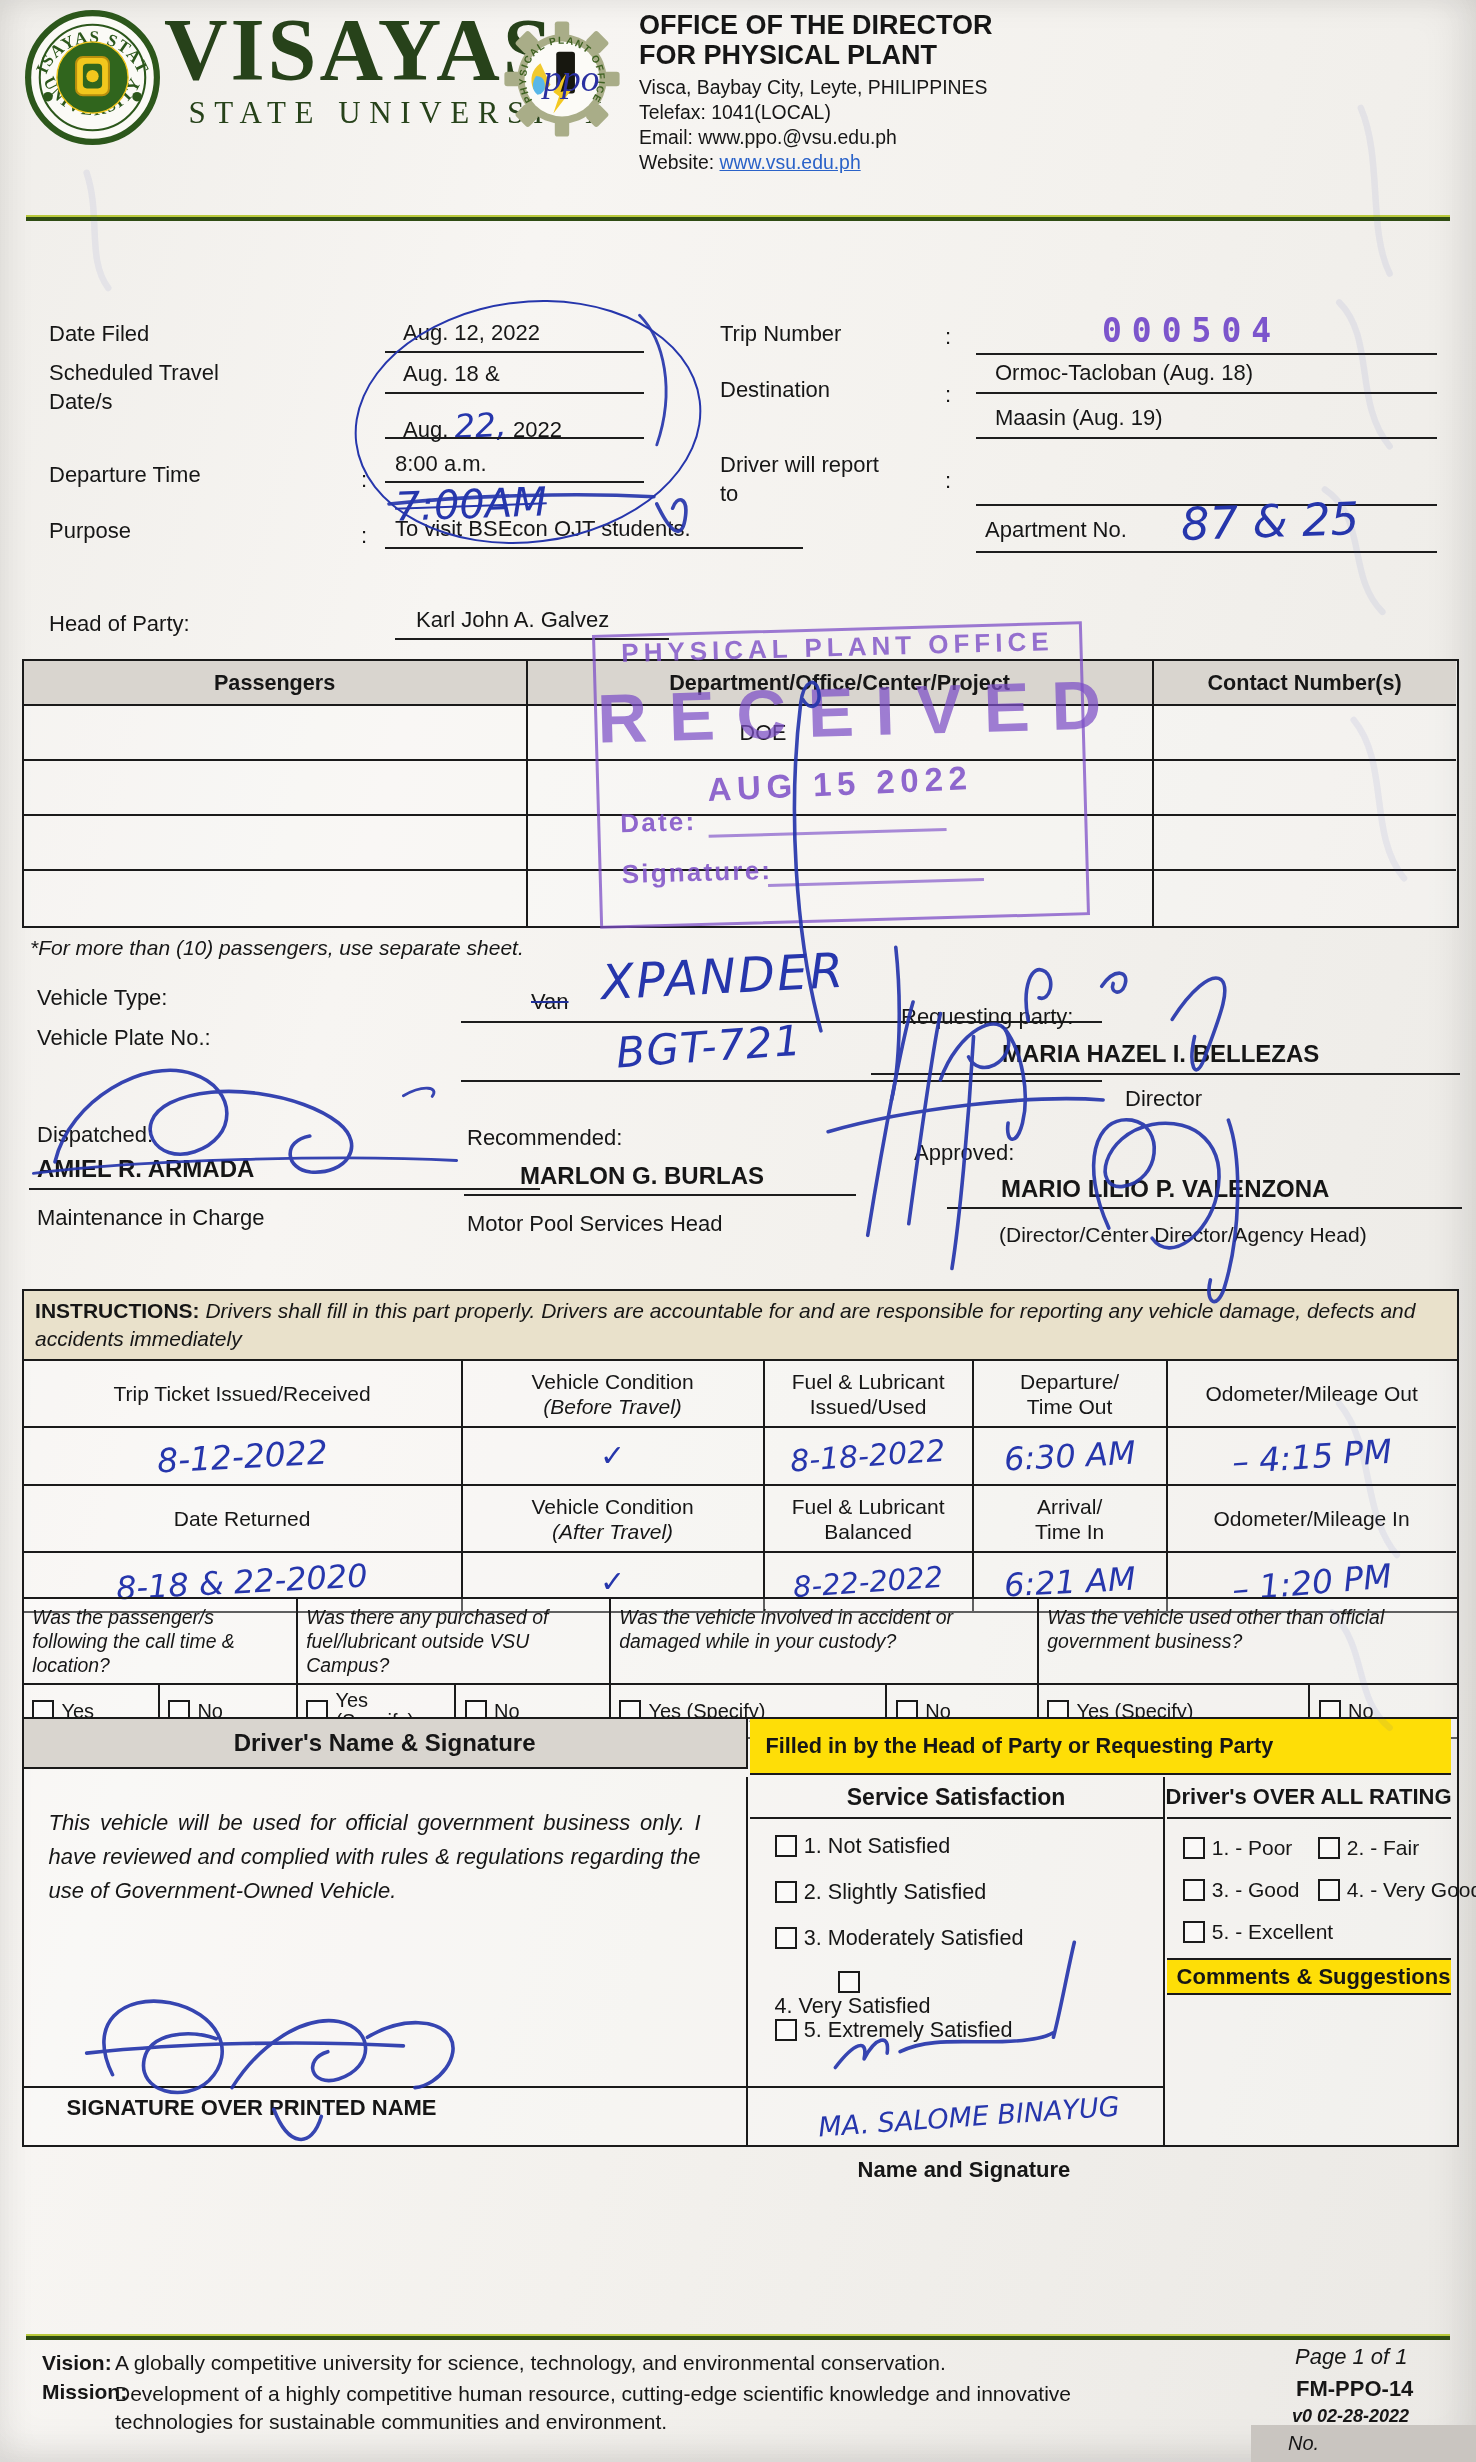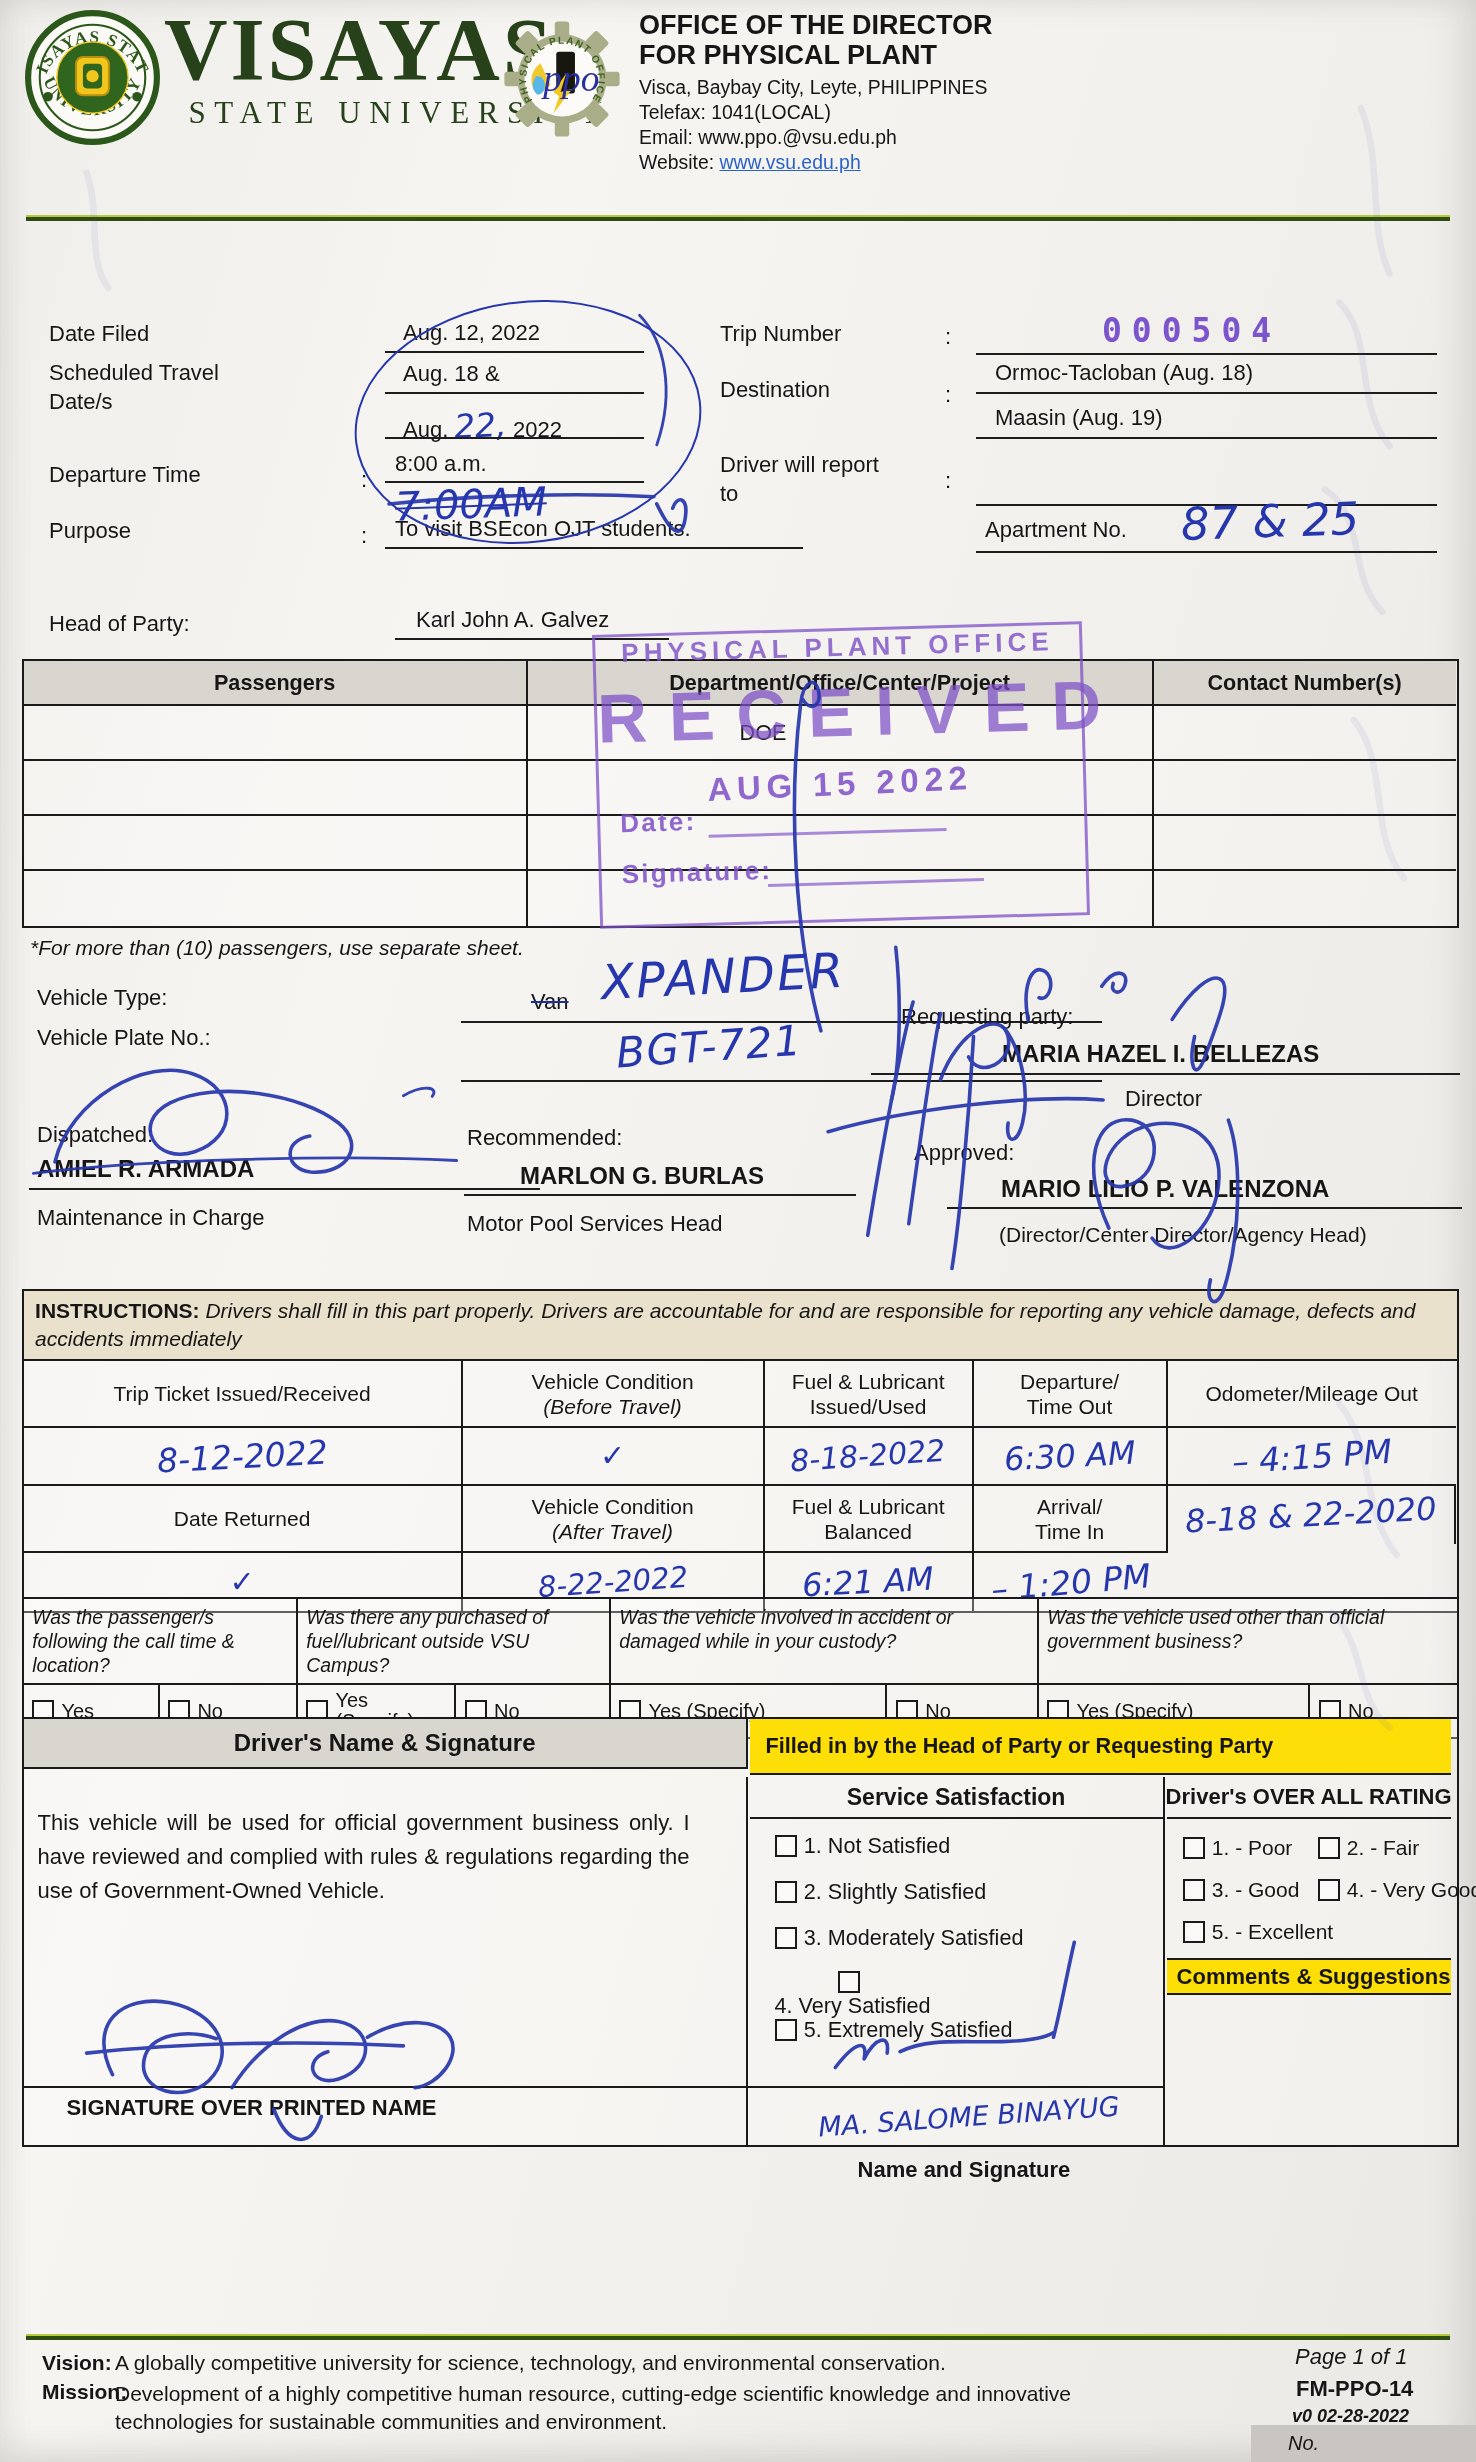--- a/index.html
+++ b/index.html
@@ -41,21 +41,21 @@
   .q-box{position:absolute;left:21.6px;top:1597px;width:1433px;border:2.9px solid #1a1a1a;display:grid;grid-template-columns:274px 313px 428px 418px;background:rgba(255,255,255,.3);}
   .qcol{border-right:2.2px solid #1a1a1a;box-sizing:border-box;display:flex;flex-direction:column;}
   .qcol.last{border-right:none;}
   .qtext{font-style:italic;font-size:19.4px;line-height:1.25;padding:5.8px 8.6px;flex:1;}
   .qanswers{display:flex;border-top:2.2px solid #1a1a1a;height:52px;}
   .qa{display:flex;align-items:center;padding-left:8.6px;font-size:20px;box-sizing:border-box;}
   .qa.divr{border-right:2.2px solid #1a1a1a;}
   .fb-box{position:absolute;left:21.6px;top:1717px;width:1433px;height:426px;border:2.9px solid #1a1a1a;background:rgba(255,255,255,.3);}
   .fb-left-head{position:absolute;left:0;top:0;width:724px;height:50px;background:#d9d5cf;border-right:2.2px solid #1a1a1a;border-bottom:2.2px solid #1a1a1a;box-sizing:border-box;display:flex;align-items:center;justify-content:center;font-size:24px;font-weight:bold;}
   .fb-left-body{position:absolute;left:0;top:58px;width:724px;height:368px;border-right:2.2px solid #1a1a1a;box-sizing:border-box;}
-  .fb-statement{position:absolute;left:14px;top:29px;width:652px;font-size:22px;line-height:1.55;text-align:justify;}
+  .fb-statement{position:absolute;left:25px;top:29px;width:652px;font-size:22px;font-style:italic;line-height:1.55;text-align:justify;}
   .fb-yellow{position:absolute;left:726px;top:0;width:701px;height:56px;background:#fede07;border-bottom:2.2px solid #1a1a1a;box-sizing:border-box;display:flex;align-items:center;padding-left:16px;font-size:21.6px;font-weight:bold;}
   .svc-col{position:absolute;left:726px;top:58px;width:415px;height:368px;border-right:2.2px solid #1a1a1a;box-sizing:border-box;}
   .svc-head{height:40px;display:flex;align-items:center;justify-content:center;font-weight:bold;font-size:23px;border-bottom:2.2px solid #1a1a1a;}
   .svc-item{position:absolute;left:25px;font-size:21.6px;display:flex;align-items:center;white-space:nowrap;}
   .rate-col{position:absolute;left:1143px;top:58px;width:284px;height:368px;}
   .rate-head{height:40px;display:flex;align-items:center;justify-content:center;font-weight:bold;font-size:22px;border-bottom:2.2px solid #1a1a1a;white-space:nowrap;}
   .rate-item{position:absolute;font-size:21px;display:flex;align-items:center;white-space:nowrap;}
   .comments-band{position:absolute;left:0;top:181px;width:100%;background:#fede07;border-top:2.2px solid #1a1a1a;border-bottom:2.2px solid #1a1a1a;box-sizing:border-box;height:37px;display:flex;align-items:center;padding-left:10px;font-size:22px;font-weight:bold;}
   .sig-label{position:absolute;font-weight:bold;font-size:22px;white-space:nowrap;}
   .rowline{position:absolute;height:2.2px;background:#1a1a1a;}
@@ -317,20 +317,23 @@
           <span class="it">(After Travel)</span>
         </div>
       <div class="c hrow">
           <span>Fuel &amp; Lubricant</span>
           <span>Balanced</span>
         </div>
       <div class="c hrow">
           <span>Arrival/</span>
           <span>Time In</span>
         </div>
+      <div class="c hrow last">
+          <span>Odometer/Mileage In</span>
+        </div>
 
       <div class="c vrow bb0">
           <span class="hw" style="font-size:32px;transform:rotate(-3deg);">8-18 &amp; 22-2020</span>
         </div>
       <div class="c vrow bb0">
           <span class="hw" style="font-size:30px;">✓</span>
         </div>
       <div class="c vrow bb0">
           <span class="hw" style="font-size:29px;transform:rotate(-4deg);">8-22-2022</span>
         </div>

